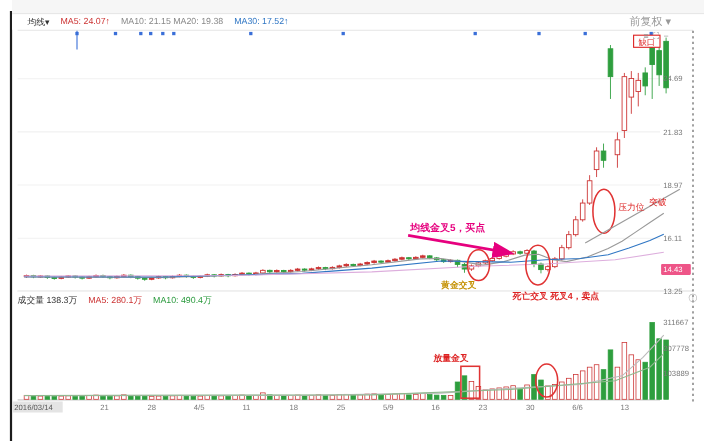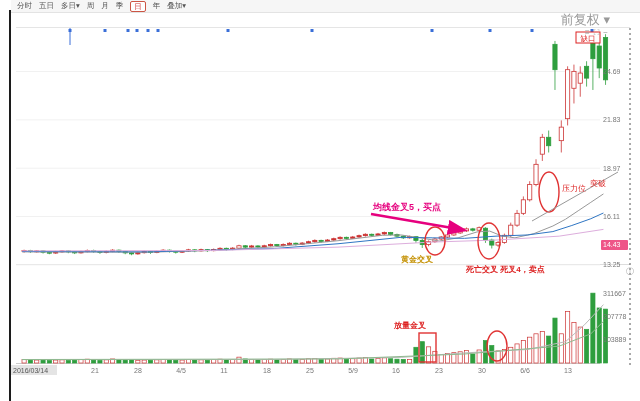--- a/index.html
+++ b/index.html
@@ -8,61 +8,63 @@
   .leftline{position:absolute;left:9px;top:10px;width:2px;height:391px;background:#1c1c1c;}
   .row1{position:absolute;left:11px;top:0;right:0;height:13px;background:#f6f6f6;
         border-bottom:1px solid #e3e3e3;display:flex;align-items:center;gap:7px;
         font-size:7.5px;color:#555;padding-left:6px;box-sizing:border-box;}
   .row1 .grp-right{margin-left:auto;margin-right:28px;display:flex;gap:7px;align-items:center;}
   .row1 span.item{white-space:nowrap;cursor:default;}
   .row1 span.boxed{border:1px solid #cc5544;color:#cc3333;background:#fff;border-radius:2px;
         padding:0 3px;line-height:9px;}
   .row2{position:absolute;left:11px;top:13px;right:0;height:14px;background:#fff;
         display:flex;align-items:center;gap:10px;font-size:8px;padding-left:14px;box-sizing:border-box;}
-  .row2 .grp-right{margin-left:auto;margin-right:30px;display:flex;gap:5px;color:#999;font-size:13px;padding-left:38px;}
+  .row2 .grp-right{margin-left:auto;margin-right:30px;display:flex;gap:5px;color:#999;font-size:10px;padding-left:38px;}
   .volbar{position:absolute;left:16px;top:266px;height:12px;display:flex;gap:10px;
         font-size:8px;align-items:center;z-index:5;}
   .cornericons{position:absolute;left:585px;top:28px;display:flex;gap:4px;color:#9a9a9a;
         font-size:8px;z-index:5;}
   .infoicon{position:absolute;left:626px;top:266px;color:#aaa;font-size:8px;z-index:5;}
   svg{position:absolute;left:0;top:0;}
   text{font-family:"Liberation Sans","DejaVu Sans",sans-serif;}
 </style>
 </head>
 <body>
 
 <div id="app">
   <div class="leftline"></div>
 
   <div class="row1">
-    <span class="grp-left" id="tabs-left" style="display:flex;gap:7px;">
-        <span class="item">分时</span>
-        <span class="item">五日</span>
-        <span class="item">多日▾</span>
-        <span class="item">周</span>
-        <span class="item">月</span>
-        <span class="item">季</span>
-        <span class="item boxed">日</span>
-        <span class="item">年</span>
-        <span class="item">叠加▾</span>
+  </div>
+
+  <div class="row2">
+    <span id="ind-items" style="display:flex;gap:10px;">
+        <span class="item" style="color: rgb(51, 51, 51);">均线▾</span>
+        <span class="item" style="color: rgb(204, 51, 51);">MA5: 24.07↑</span>
+        <span class="item" style="color: rgb(136, 136, 136);">MA10: 21.15  MA20: 19.38</span>
+        <span class="item" style="color: rgb(47, 118, 196);">MA30: 17.52↑</span>
       </span>
-  </div>
-
-  <div class="row2">
     <span class="grp-right">
       <span>前复权 ▾</span>
     </span>
   </div>
 
   <div class="cornericons">
     <span>≡</span>
     <span>⛶</span>
     <span>−</span>
   </div>
 
+  <div class="volbar">
+    <span id="vol-items" style="display:flex;gap:10px;">
+        <span class="item" style="color: rgb(51, 51, 51);">成交量 138.3万</span>
+        <span class="item" style="color: rgb(204, 51, 51);">MA5: 280.1万</span>
+        <span class="item" style="color: rgb(42, 154, 61);">MA10: 490.4万</span>
+      </span>
+  </div>
   <div class="infoicon">ⓘ</div>
 
   <svg id="chart" width="640" height="401" viewBox="0 0 640 401">
     <defs>
       <marker id="ah" markerWidth="9" markerHeight="8" refX="6.5" refY="3" orient="auto">
         <path d="M0,0 L8,3 L0,6 z" fill="#e6007e"></path>
       </marker>
     </defs>
 
     <line x1="16" y1="27.5" x2="630" y2="27.5" stroke="#e5e5e5"></line>

